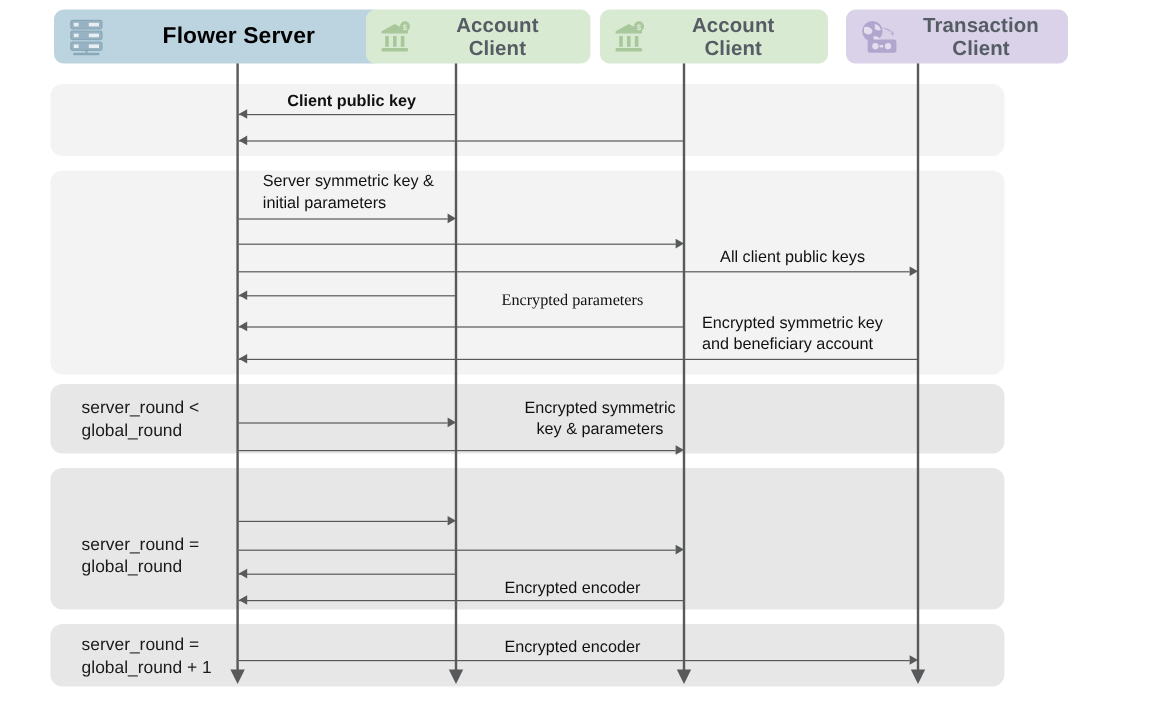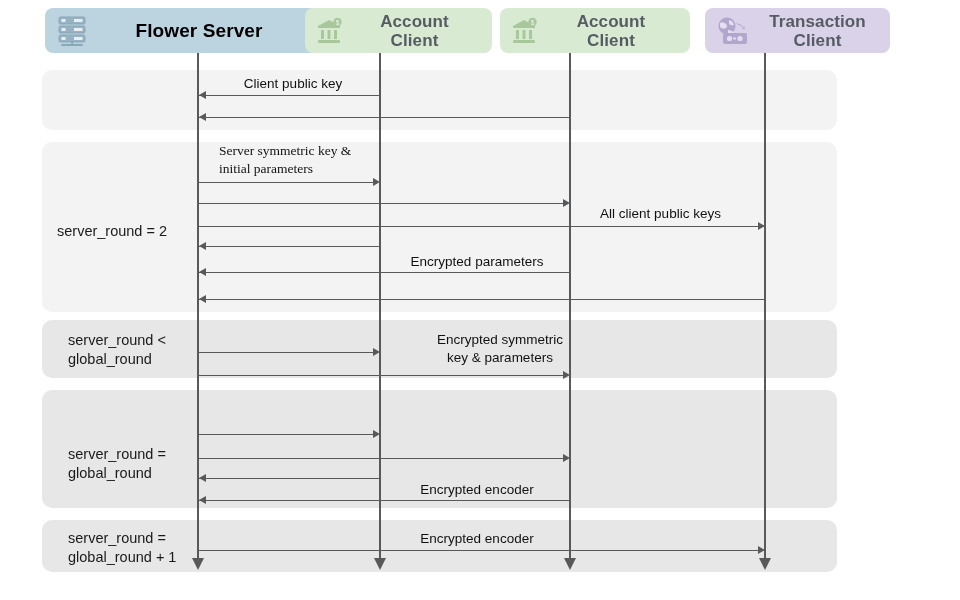--- a/index.html
+++ b/index.html
@@ -48,21 +48,20 @@
   .msg-label.left{text-align:left;}
 </style>
 </head>
 <body>
 
 <div id="stage">
 
   <div class="band" style="left:42px;top:70px;width:795px;height:60px;background:#f3f3f3;"></div>
 
   <div class="band" style="left:42px;top:142px;width:795px;height:170px;background:#f3f3f3;"></div>
-  <div class="band-label" style="left:57px;top:222px;width:140px;">server_round = 2</div>
 
   <div class="band" style="left:42px;top:320px;width:795px;height:58px;background:#e7e7e7;"></div>
   <div class="band-label" style="left:68px;top:331px;width:140px;">server_round &lt;
 global_round</div>
 
   <div class="band" style="left:42px;top:390px;width:795px;height:118px;background:#e7e7e7;"></div>
   <div class="band-label" style="left:68px;top:445px;width:140px;">server_round =
 global_round</div>
 
   <div class="band" style="left:42px;top:520px;width:795px;height:52px;background:#e7e7e7;"></div>
@@ -155,46 +154,48 @@
         <circle cx="27" cy="23.5" r="2.6" fill="#e3dff0"></circle>
         <rect x="20" y="22.5" width="3" height="2" fill="#e3dff0"></rect>
       </svg>
     </span>
     <span class="nm">Transaction
 Client</span>
   </div>
 
   <div class="msg-line" style="left:199px;top:95px;width:181px;"></div>
   <div class="ah-l" style="left:199px;top:91px;"></div>
-  <div class="msg-label" style="left:203px;top:75px;width:180px;">Client public key</div>
+  <div class="msg-label" style="left:203px;top:75px;width:180px;font-weight:bold;">Client public key</div>
 
   <div class="msg-line" style="left:199px;top:117px;width:371px;"></div>
   <div class="ah-l" style="left:199px;top:113px;"></div>
 
   <div class="msg-line" style="left:199px;top:182px;width:174px;"></div>
   <div class="ah-r" style="left:373px;top:178px;"></div>
-  <div class="msg-label msg-label left" style="left:219px;top:142px;width:190px;text-align:left;font-family:Liberation Serif, serif;">Server symmetric key &amp;
+  <div class="msg-label msg-label left" style="left:219px;top:142px;width:190px;text-align:left;">Server symmetric key &amp;
 initial parameters</div>
 
   <div class="msg-line" style="left:199px;top:203px;width:364px;"></div>
   <div class="ah-r" style="left:563px;top:199px;"></div>
 
   <div class="msg-line" style="left:199px;top:226px;width:559px;"></div>
   <div class="ah-r" style="left:758px;top:222px;"></div>
   <div class="msg-label" style="left:572px;top:205px;width:177px;">All client public keys</div>
 
   <div class="msg-line" style="left:199px;top:246px;width:181px;"></div>
   <div class="ah-l" style="left:199px;top:242px;"></div>
 
   <div class="msg-line" style="left:199px;top:272px;width:371px;"></div>
   <div class="ah-l" style="left:199px;top:268px;"></div>
-  <div class="msg-label" style="left:384px;top:253px;width:186px;">Encrypted parameters</div>
+  <div class="msg-label" style="left:384px;top:241px;width:186px;font-family:Liberation Serif, serif;">Encrypted parameters</div>
 
   <div class="msg-line" style="left:199px;top:299px;width:566px;"></div>
   <div class="ah-l" style="left:199px;top:295px;"></div>
+  <div class="msg-label msg-label left" style="left:585px;top:260px;width:185px;text-align:left;">Encrypted symmetric key
+and beneficiary account</div>
 
   <div class="msg-line" style="left:199px;top:352px;width:174px;"></div>
   <div class="ah-r" style="left:373px;top:348px;"></div>
   <div class="msg-label msg-label left" style="left:410px;top:331px;width:180px;text-align:center;">Encrypted symmetric
 key &amp; parameters</div>
 
   <div class="msg-line" style="left:199px;top:375px;width:364px;"></div>
   <div class="ah-r" style="left:563px;top:371px;"></div>
 
   <div class="msg-line" style="left:199px;top:434px;width:174px;"></div>

